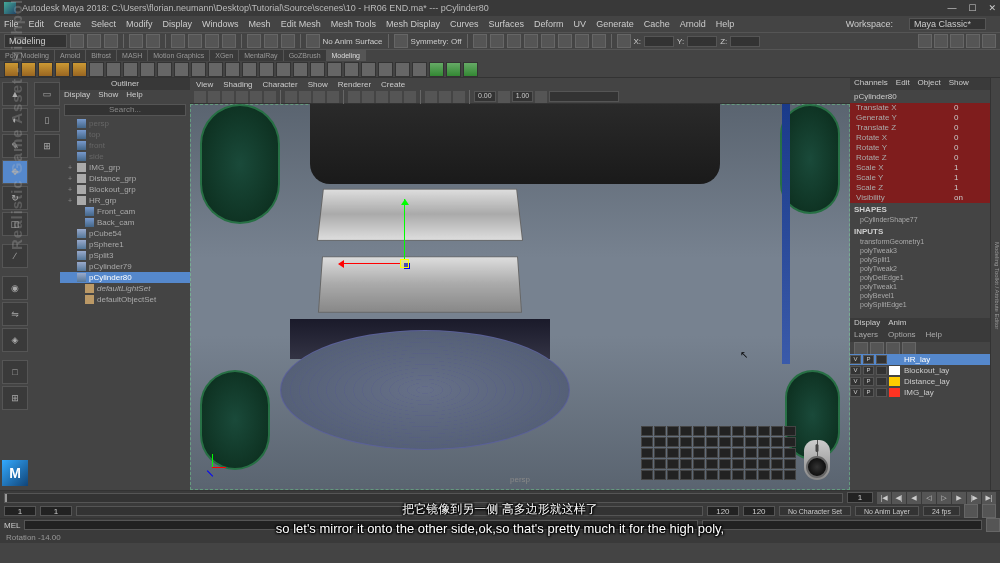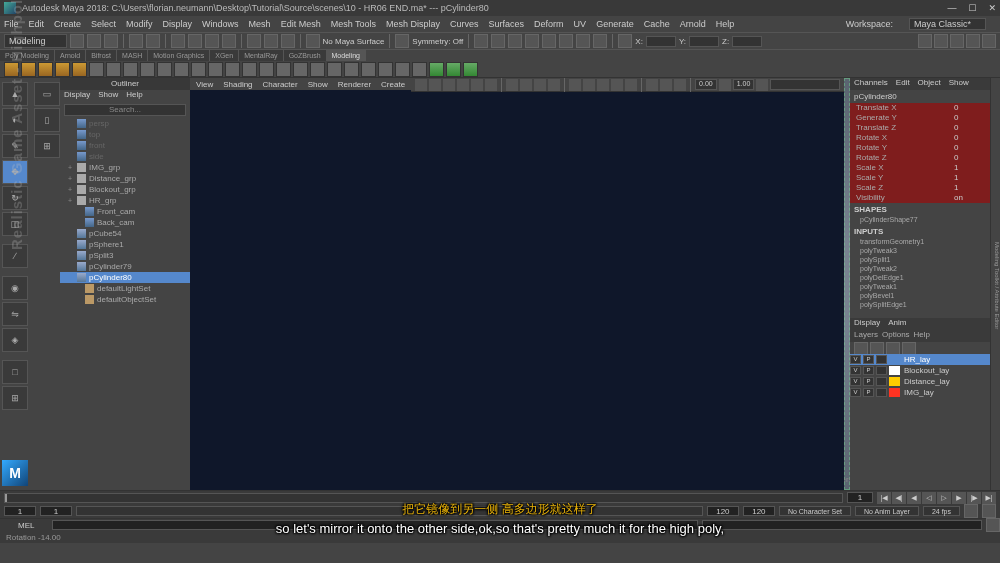--- a/index.html
+++ b/index.html
@@ -62,21 +62,21 @@
 .out-item.sel { background: #5588cc; color: #fff; }
 .out-item.dim { color: #666; }
 .out-exp { width: 8px; color: #888; font-size: 7px; }
 .out-icon { width: 9px; height: 9px; background: #888; }
 .out-icon.cam { background: linear-gradient(#79c, #468); }
 .out-icon.grp { background: #aaa; }
 .out-icon.mesh { background: linear-gradient(#9ac, #579); }
 .out-icon.light { background: #b96; }
 
 
-.viewport-area { flex: 1; display: flex; flex-direction: row; background: #0f172a; }
+.viewport-area { flex: 1; display: flex; flex-direction: column; background: #8b5cf6; }
 .vp-menu { height: 12px; display: flex; gap: 10px; font-size: 8px; padding: 0 6px; align-items: center; background: #444; color: #ccc; }
 .vp-toolbar { height: 14px; display: flex; gap: 2px; padding: 1px 4px; background: #444; align-items: center; border-bottom: 1px solid #333; }
 .vp-tbtn { width: 12px; height: 12px; background: #555; }
 .vp-field { background: #333; color: #ccc; font-size: 7px; padding: 0 3px; height: 11px; border: 1px solid #555; }
 .viewport { flex: 1; position: relative; background: linear-gradient(#5a6470, #778290 40%, #778290 60%, #5a6470); overflow: hidden; }
 .viewport-highlight { position: absolute; inset: 0; border: 1px dashed rgba(120,255,150,0.35); pointer-events: none; }
 
 
 .geo-top { position: absolute; top: 0; left: 120px; width: 410px; height: 80px; background: linear-gradient(#2a2a2a, #1a1a1a); border-radius: 0 0 20px 20px; }
 .geo-wheel-tl { position: absolute; top: 0; left: 10px; width: 80px; height: 120px; background: radial-gradient(#1a4a3a, #0a2a1a); border-radius: 40px; border: 2px solid rgba(100,255,150,0.3); }
@@ -120,21 +120,21 @@
 
 
 .right-panel { width: 140px; background: #444; display: flex; flex-direction: column; font-size: 8px; }
 .rp-tabs { height: 12px; display: flex; gap: 8px; padding: 0 4px; color: #ccc; background: #3a3a3a; }
 .rp-title { padding: 2px 4px; color: #ccc; }
 .rp-attrs { background: #7f1d1d; }
 .rp-attr { display: flex; justify-content: space-between; padding: 0 6px; height: 10px; line-height: 10px; }
 .rp-attr .val { width: 30px; text-align: left; color: #ccc; }
 .rp-section { padding: 2px 4px; color: #ccc; background: #444; font-weight: bold; }
 .rp-hist { padding: 0 10px; height: 9px; color: #aaa; font-size: 7px; }
-.rp-layers-menu { height: 12px; display: flex; gap: 4px; padding: 0 4px; background: #3a3a3a; }
+.rp-layers-menu { height: 12px; display: flex; gap: 10px; padding: 0 4px; background: #3a3a3a; }
 .layer-icons { height: 12px; display: flex; gap: 2px; padding: 0 4px; }
 .layer-row { display: flex; align-items: center; height: 11px; gap: 2px; }
 .layer-vis { width: 11px; height: 9px; background: #333; border: 1px solid #555; font-size: 6px; text-align: center; color: #ccc; }
 .layer-col { width: 11px; height: 9px; }
 .layer-name { flex: 1; color: #ccc; font-size: 8px; padding-left: 2px; }
 .layer-row.sel { background: #5588cc; }
 .layer-row.sel .layer-name { color: #fff; }
 
 
 .right-strip { width: 10px; background: #444; border-left: 1px solid #333; writing-mode: vertical-rl; font-size: 6px; color: #999; text-align: center; padding-top: 4px; }
@@ -148,29 +148,29 @@
 .ts-btn { width: 14px; height: 12px; background: #555; font-size: 7px; text-align: center; line-height: 12px; color: #ccc; }
 
 
 .rangeslider { height: 14px; background: #3a3a3a; display: flex; align-items: center; gap: 4px; padding: 0 4px; font-size: 8px; color: #ccc; }
 .rs-field { width: 32px; height: 10px; background: #222; border: 1px solid #555; text-align: center; }
 .rs-track { flex: 1; height: 10px; background: #333; border: 1px solid #555; }
 .rs-sel { background: #333; color: #ccc; padding: 0 8px; height: 10px; border: 1px solid #555; font-size: 7px; line-height: 10px; }
 
 
 .cmdline { height: 13px; background: #3a3a3a; display: flex; align-items: center; border-top: 1px solid #333; }
-.cmd-label { padding: 0 18px; color: #ccc; font-size: 8px; }
+.cmd-label { padding: 0 4px; color: #ccc; font-size: 8px; }
 .cmd-input { flex: 1; height: 10px; background: #222; border: 1px solid #555; }
 .cmd-result { width: 280px; height: 10px; background: #222; border: 1px solid #555; margin: 0 4px; }
 
 
 .helpline { height: 12px; background: #3a3a3a; display: flex; align-items: center; padding: 0 6px; font-size: 8px; color: #999; }
 
 
-.subtitle1 { position: absolute; bottom: 45px; left: 50%; transform: translateX(-50%); font-size: 12px; color: #eab308; text-shadow: 1px 1px 2px #000, -1px -1px 2px #000, 1px -1px 2px #000, -1px 1px 2px #000; white-space: nowrap; }
+.subtitle1 { position: absolute; bottom: 45px; left: 50%; transform: translateX(-50%); font-size: 12px; color: #ffffff; text-shadow: 1px 1px 2px #000, -1px -1px 2px #000, 1px -1px 2px #000, -1px 1px 2px #000; white-space: nowrap; }
 .subtitle2 { position: absolute; bottom: 27px; left: 50%; transform: translateX(-50%); font-size: 13px; color: #fff; text-shadow: 1px 1px 2px #000, -1px -1px 2px #000, 1px -1px 2px #000, -1px 1px 2px #000; white-space: nowrap; }
 </style>
 </head>
 <body>
 
 <div class="titlebar">
   <div class="maya-logo"></div>
   <div class="title-text">Autodesk Maya 2018: C:\Users\florian.neumann\Desktop\Tutorial\Source\scenes\10 - HR06 END.ma*   ---   pCylinder80</div>
   <div class="win-controls">
     <span class="win-btn">—</span>
@@ -217,21 +217,21 @@
   <div class="status-icon"></div>
   <div class="status-icon"></div>
   <div class="status-icon"></div>
   <div class="status-icon"></div>
   <div class="status-sep"></div>
   <div class="status-icon"></div>
   <div class="status-icon"></div>
   <div class="status-icon"></div>
   <div class="status-sep"></div>
   <div class="status-icon"></div>
-  <span class="status-text">No Maya Surface</span>
+  <span class="status-text">No Anim Surface</span>
   <div class="status-sep"></div>
   <div class="status-icon"></div>
   <span class="status-text">Symmetry: Off</span>
   <div class="status-sep"></div>
   <div class="status-icon"></div>
   <div class="status-icon"></div>
   <div class="status-icon"></div>
   <div class="status-icon"></div>
   <div class="status-icon"></div>
   <div class="status-icon"></div>
@@ -404,21 +404,21 @@
         <div class="out-item" style="padding-left: 6px;">
           <span class="out-exp"></span>
           <span class="out-icon mesh"></span>
           <span>pCylinder79</span>
         </div>
         <div class="out-item sel" style="padding-left: 6px;">
           <span class="out-exp"></span>
           <span class="out-icon mesh"></span>
           <span>pCylinder80</span>
         </div>
-        <div class="out-item" style="padding-left: 14px;">
+        <div class="out-item" style="padding-left: 14px; font-style: italic;">
           <span class="out-exp"></span>
           <span class="out-icon light"></span>
           <span>defaultLightSet</span>
         </div>
         <div class="out-item" style="padding-left: 14px;">
           <span class="out-exp"></span>
           <span class="out-icon light"></span>
           <span>defaultObjectSet</span>
         </div>
       </div>

